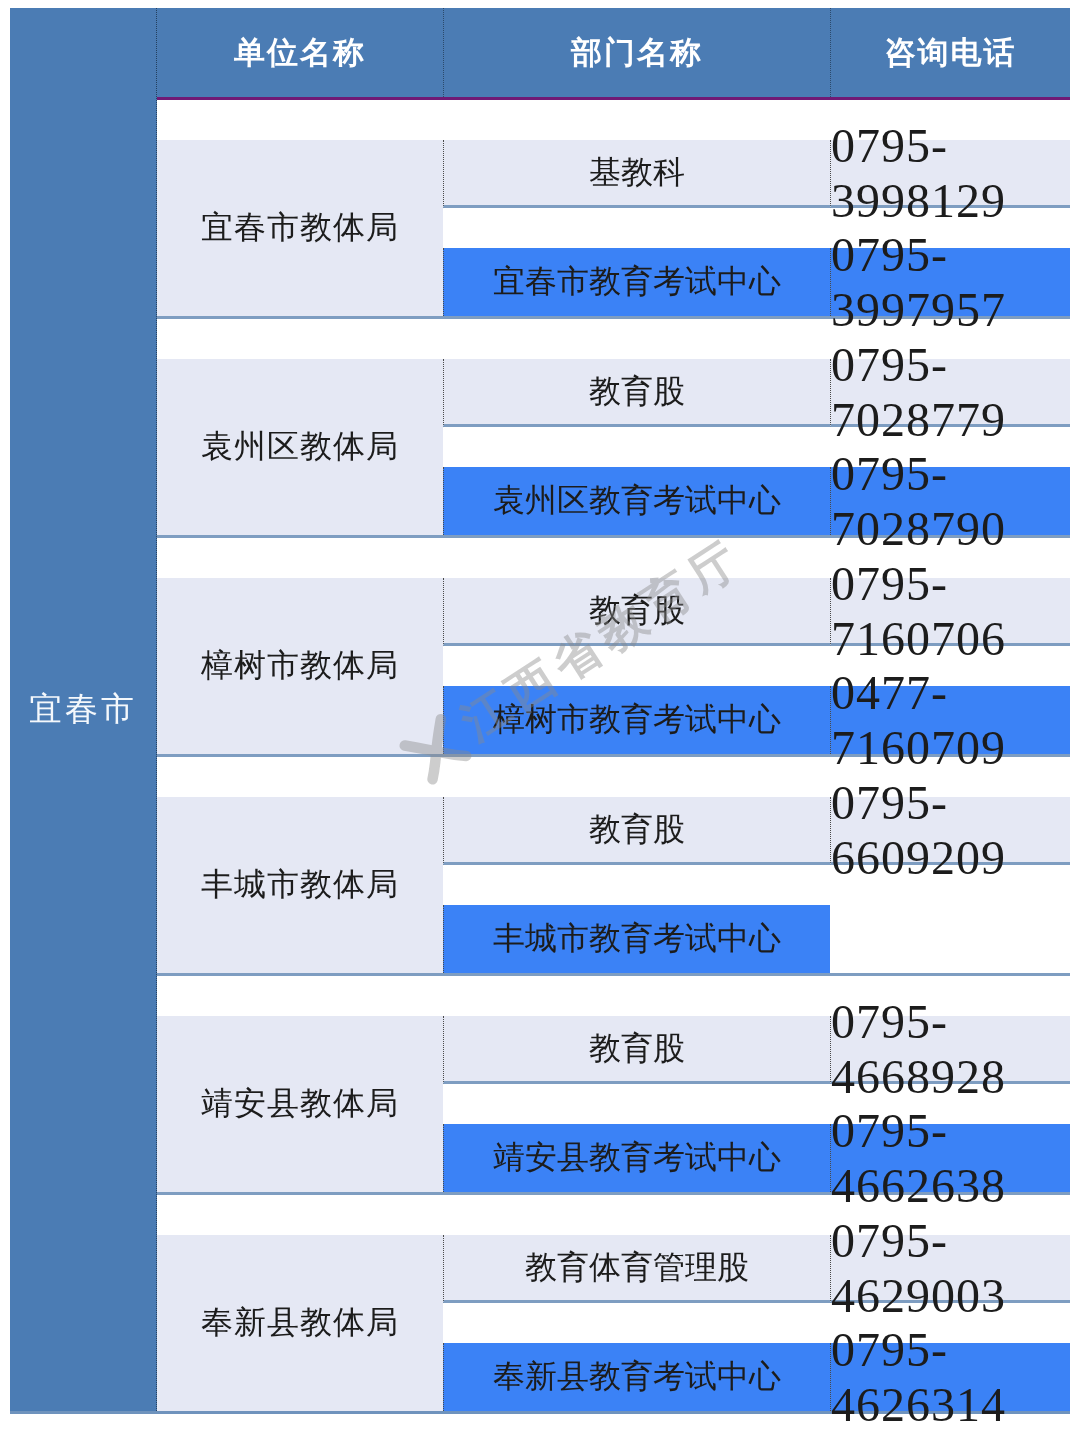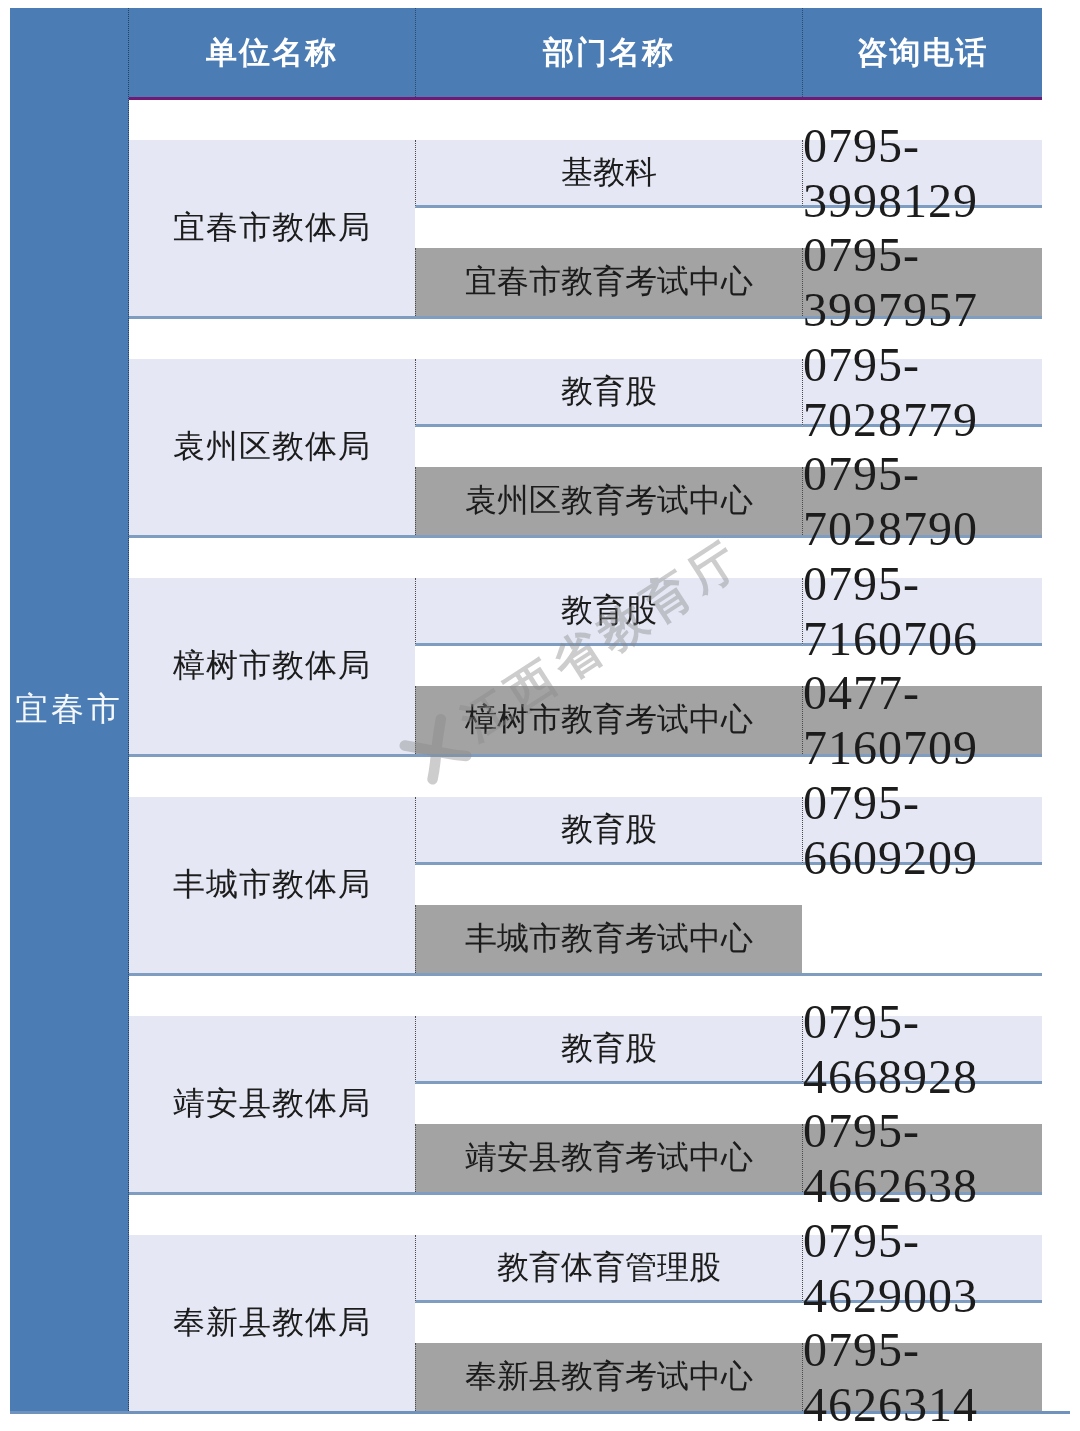--- a/index.html
+++ b/index.html
@@ -15,21 +15,21 @@
     position: absolute; inset: 0;
     padding: 8px 10px 8px 10px;
   }
   .table-wrap {
     display: flex;
     width: 1060px;
     border-bottom: 3px solid #6f93bd;
   }
   
   .side-col {
-    width: 119px;
+    width: 147px;
     background: #4b7cb4;
     display: flex; align-items: center; justify-content: center;
     border-right: 1px dotted #24405e;
   }
   .side-col span {
     color: #f4f8fc;
     font-size: 33px;
     letter-spacing: 3px;
   }
   
@@ -63,21 +63,21 @@
     font-size: 32px;
     margin-top: 40px;
   }
   .unit-cell {
     grid-row: 1 / 3;
     background: #e5e8f4;
     letter-spacing: 1px;
   }
   .dept-cell, .phone-cell { border-left: 1px dotted #4a4a4a; }
   .row1 { background: #e5e8f4; border-bottom: 3px solid #7e9dc1; }
-  .row2 { background: #a3a3a3; }
+  .row2 { background: #3b82f6; }
   .phone-cell { font-size: 48px; letter-spacing: 1px; }
 
   
   .watermark {
     position: absolute;
     left: 408px; top: 735px;
     display: flex; align-items: center; gap: 8px;
     transform: rotate(-33deg);
     transform-origin: left center;
     opacity: 0.42;

